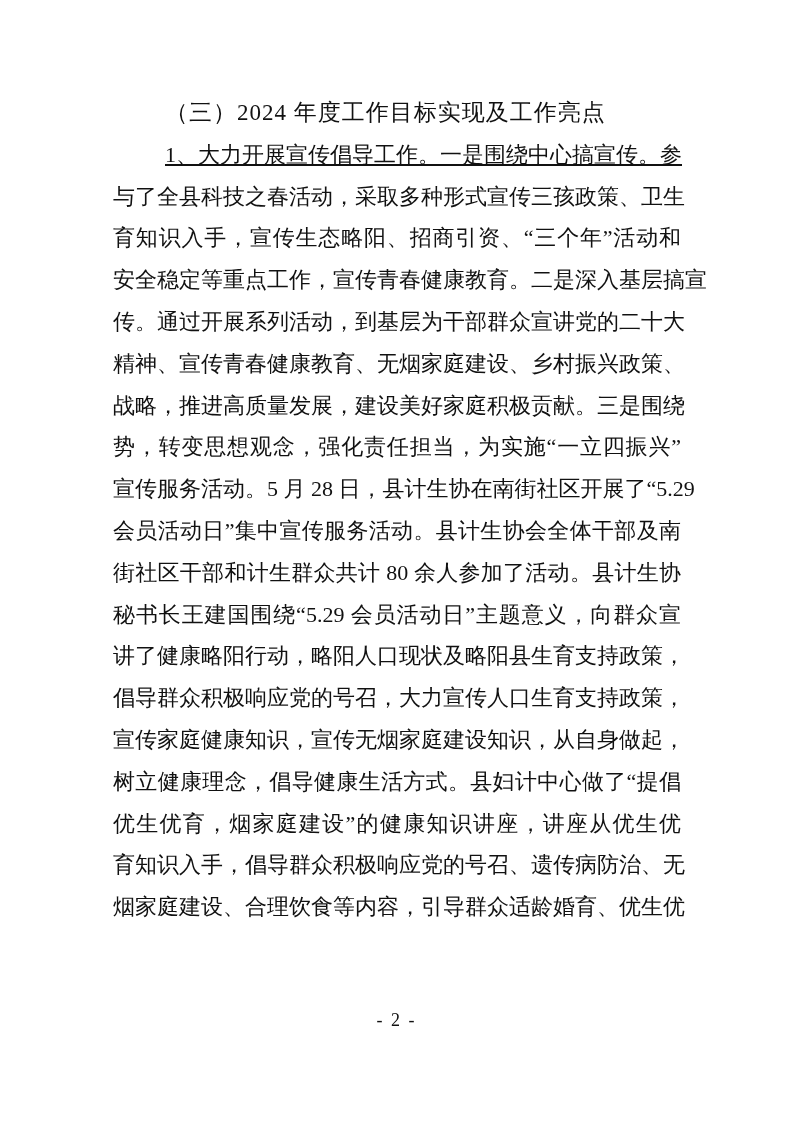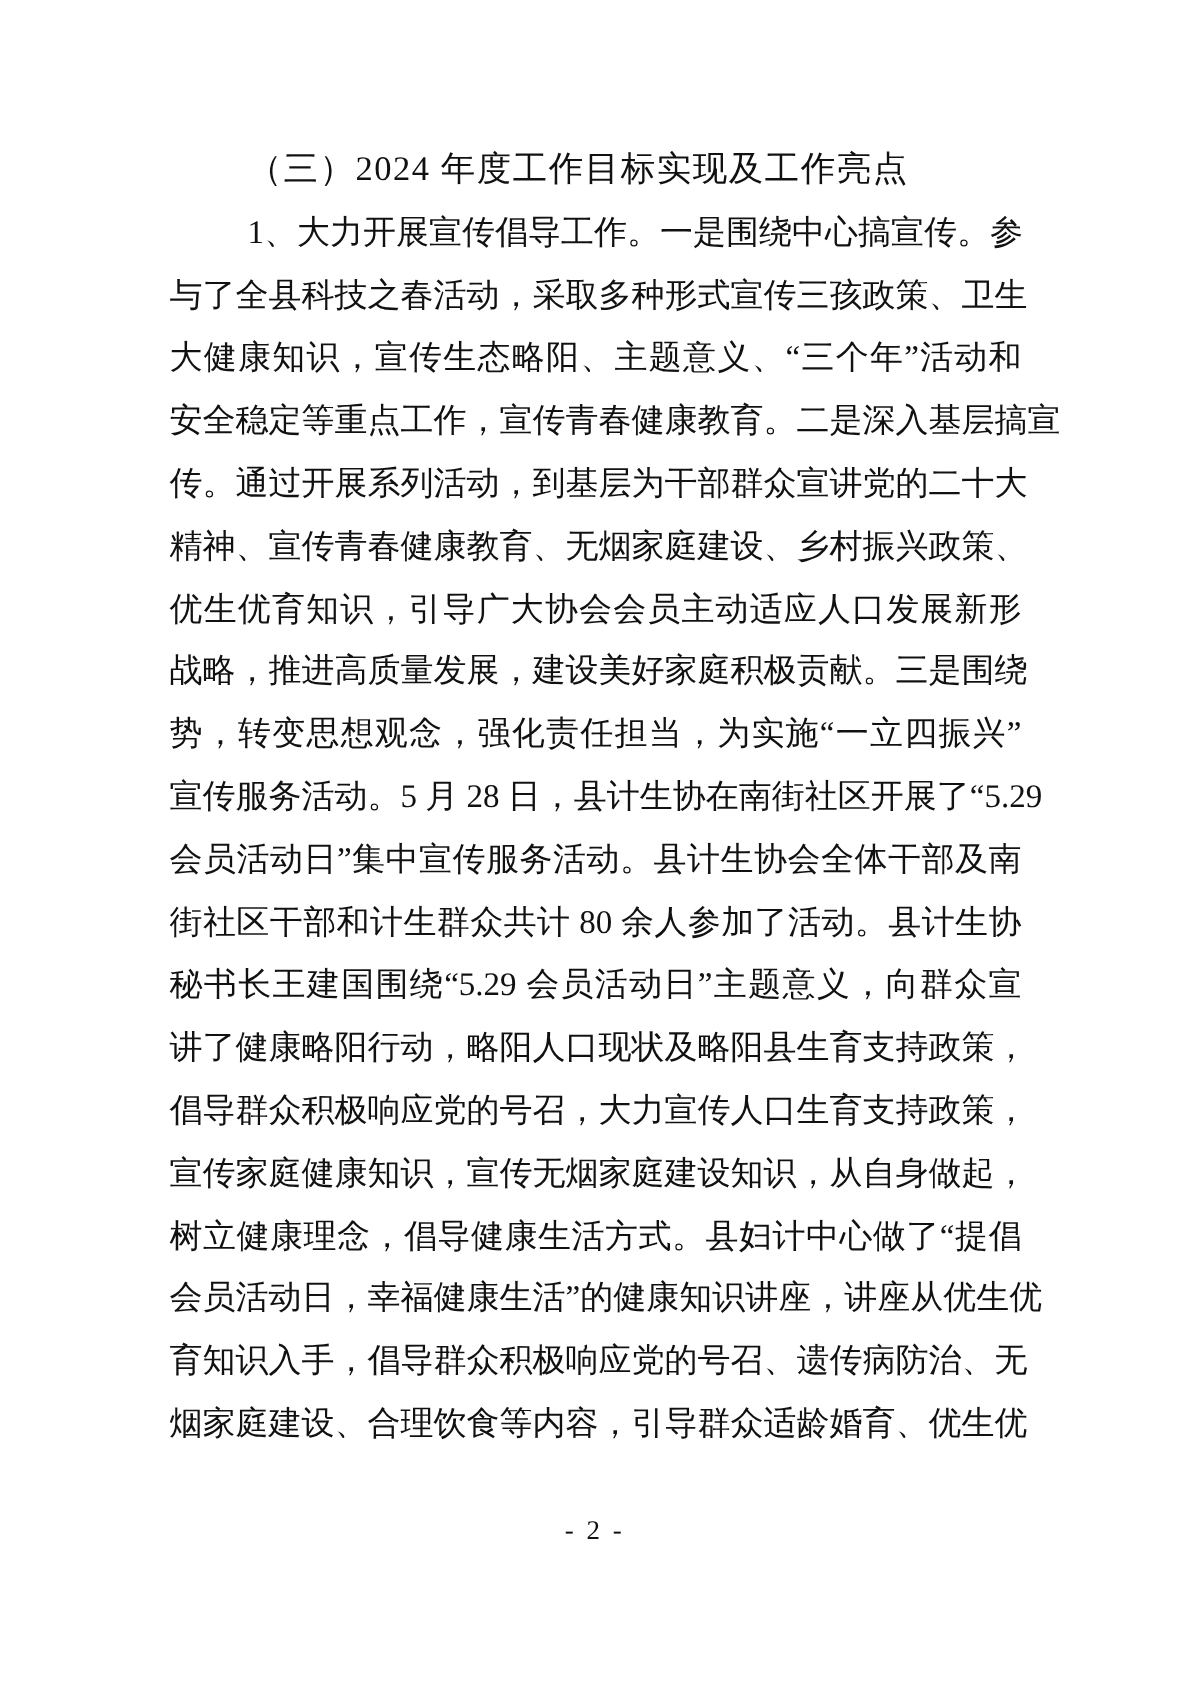--- a/index.html
+++ b/index.html
@@ -36,20 +36,21 @@
     height: 41.8px;
     line-height: 41.8px;
     font-size: 22px;
     text-align: justify;
     text-align-last: justify;
     text-justify: inter-character;
     white-space: nowrap;
   }
   .line.first {
     padding-left: 52px;
+    text-decoration: underline;
   }
   .footer {
     position: absolute;
     top: 1010px;
     left: 0;
     width: 793px;
     text-align: center;
     font-size: 18px;
     letter-spacing: 2px;
     color: #111111;
@@ -57,36 +58,35 @@
 </style>
 </head>
 <body>
 
 <div class="page">
   <div class="content">
     <h2 class="heading">（三）2024 年度工作目标实现及工作亮点</h2>
     <div>
         <div class="line first">1、大力开展宣传倡导工作。一是围绕中心搞宣传。参</div>
         <div class="line">与了全县科技之春活动，采取多种形式宣传三孩政策、卫生</div>
-        <div class="line">大健康知识，宣传生态略阳、主题意义、“三个年”活动和</div>
+        <div class="line">育知识入手，宣传生态略阳、招商引资、“三个年”活动和</div>
         <div class="line">安全稳定等重点工作，宣传青春健康教育。二是深入基层搞宣</div>
         <div class="line">传。通过开展系列活动，到基层为干部群众宣讲党的二十大</div>
         <div class="line">精神、宣传青春健康教育、无烟家庭建设、乡村振兴政策、</div>
-        <div class="line">优生优育知识，引导广大协会会员主动适应人口发展新形</div>
         <div class="line">战略，推进高质量发展，建设美好家庭积极贡献。三是围绕</div>
         <div class="line">势，转变思想观念，强化责任担当，为实施“一立四振兴”</div>
         <div class="line">宣传服务活动。5 月 28 日，县计生协在南街社区开展了“5.29</div>
         <div class="line">会员活动日”集中宣传服务活动。县计生协会全体干部及南</div>
         <div class="line">街社区干部和计生群众共计 80 余人参加了活动。县计生协</div>
         <div class="line">秘书长王建国围绕“5.29 会员活动日”主题意义，向群众宣</div>
         <div class="line">讲了健康略阳行动，略阳人口现状及略阳县生育支持政策，</div>
         <div class="line">倡导群众积极响应党的号召，大力宣传人口生育支持政策，</div>
         <div class="line">宣传家庭健康知识，宣传无烟家庭建设知识，从自身做起，</div>
         <div class="line">树立健康理念，倡导健康生活方式。县妇计中心做了“提倡</div>
-        <div class="line">会员活动日，幸福健康生活”的健康知识讲座，讲座从优生优</div>
+        <div class="line">优生优育，烟家庭建设”的健康知识讲座，讲座从优生优</div>
         <div class="line">育知识入手，倡导群众积极响应党的号召、遗传病防治、无</div>
         <div class="line">烟家庭建设、合理饮食等内容，引导群众适龄婚育、优生优</div>
       </div>
   </div>
   <div class="footer">
     <span>- 2 -</span>
   </div>
 </div>
 
 </body></html>

